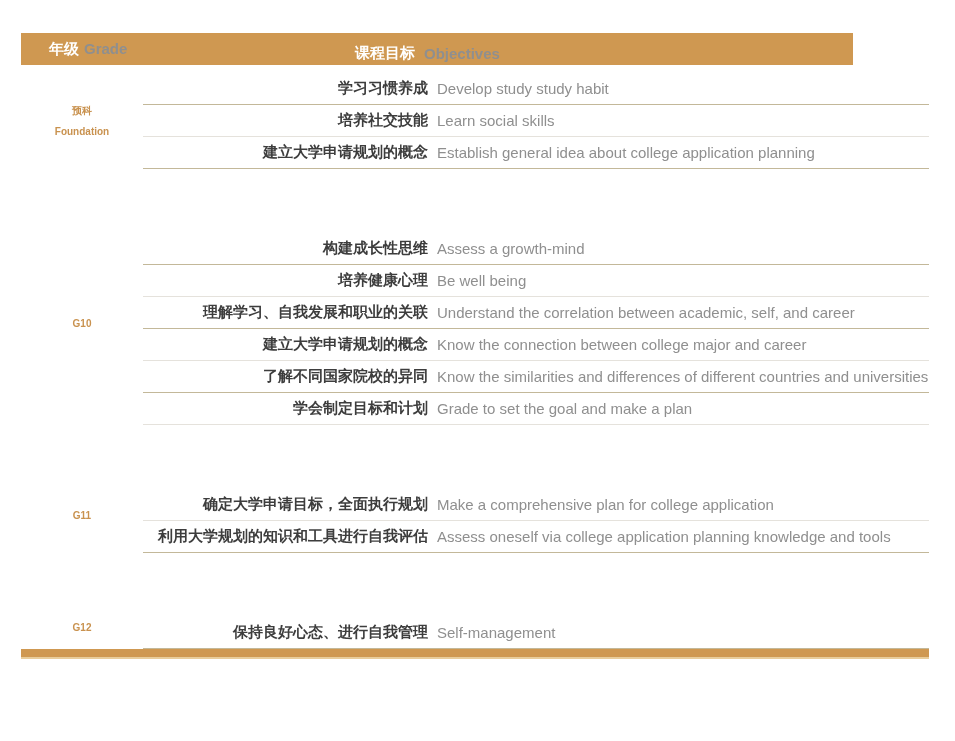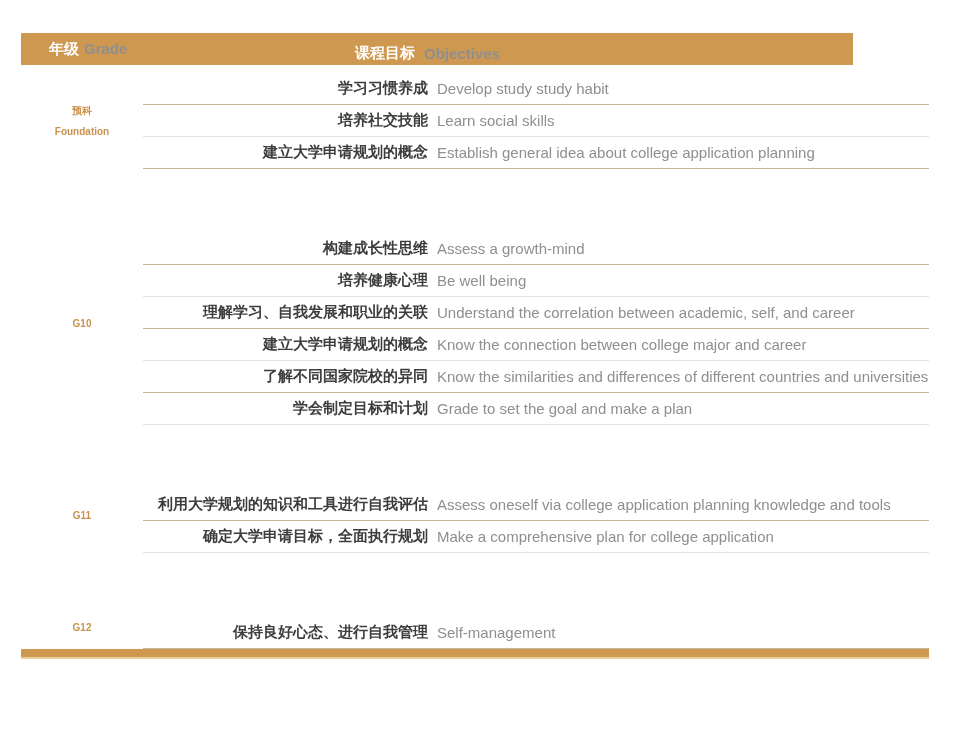--- a/index.html
+++ b/index.html
@@ -180,29 +180,29 @@
   </div>
 
   <div class="group">
     <div class="grade-cell single">
       <div class="grade-inner">
         <div class="grade-zh">G11</div>
 
       </div>
     </div>
     <div class="rows">
+  <div class="row div-light">
+    <span class="zh">确定大学申请目标，全面执行规划</span>
+    <span class="en">Make a comprehensive plan for college application</span>
+  </div>
+
   <div class="row div-tan">
     <span class="zh">利用大学规划的知识和工具进行自我评估</span>
     <span class="en">Assess oneself via college application planning knowledge and tools</span>
   </div>
-
-  <div class="row div-light">
-    <span class="zh">确定大学申请目标，全面执行规划</span>
-    <span class="en">Make a comprehensive plan for college application</span>
-  </div>
 </div>
   </div>
 
   <div class="group">
     <div class="grade-cell single">
       <div class="grade-inner">
         <div class="grade-zh">G12</div>
 
       </div>
     </div>

